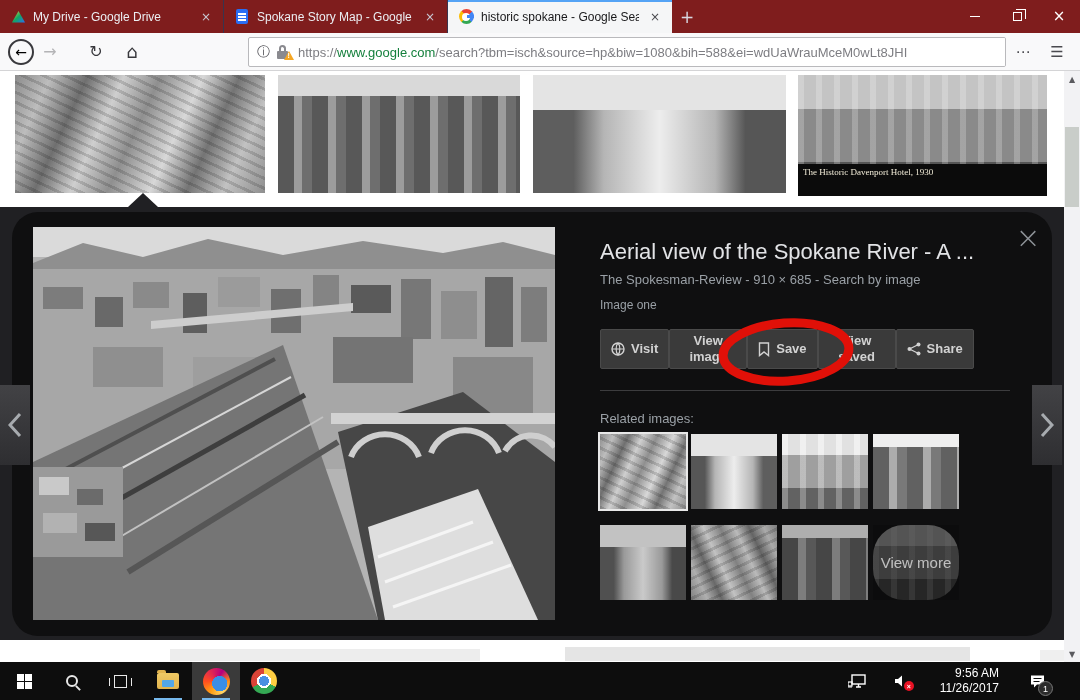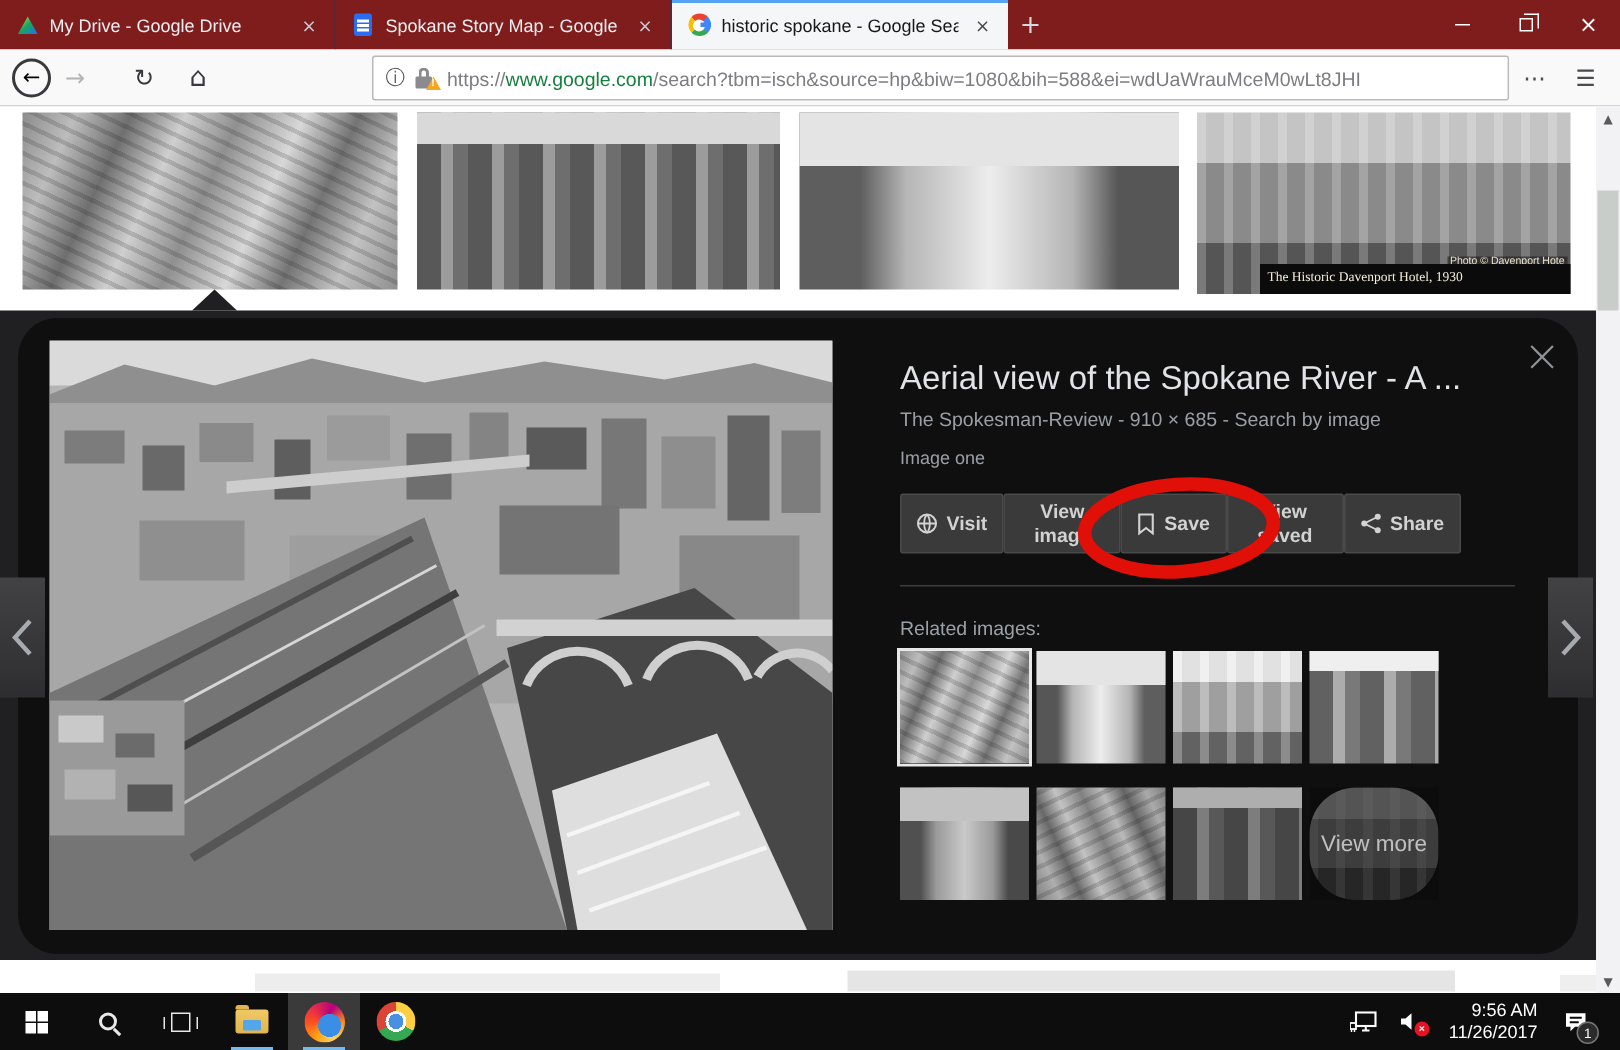--- a/index.html
+++ b/index.html
@@ -51,21 +51,21 @@
   
   .content { position:absolute; left:0; top:71px; width:1080px; height:591px; background:#fff; overflow:hidden; }
 
   
   .strip-thumb { position:absolute; top:4px; height:118px; cursor:pointer; }
   .bw { background-blend-mode:normal; }
   .ph-a { background-image:repeating-linear-gradient(25deg, rgba(0,0,0,.14) 0 3px, rgba(255,255,255,0) 3px 9px), linear-gradient(115deg,#8b8b8b 0%,#bdbdbd 12%,#6f6f6f 24%,#cfcfcf 36%,#8f8f8f 48%,#d8d8d8 62%,#747474 74%,#c2c2c2 86%,#8e8e8e 100%); }
   .ph-b { background-image:linear-gradient(180deg,#d9d9d9 0 18%, rgba(0,0,0,0) 18%), repeating-linear-gradient(90deg,#585858 0 16px,#9c9c9c 16px 24px,#6e6e6e 24px 34px); }
   .ph-c { background-image:linear-gradient(180deg,#e4e4e4 0 30%, rgba(0,0,0,0) 30%), linear-gradient(90deg,#5e5e5e 0 16%,#b5b5b5 28%,#ededed 50%,#b5b5b5 72%,#565656 84%); }
   .ph-d { background-image:repeating-linear-gradient(90deg, rgba(255,255,255,.22) 0 6px, rgba(0,0,0,0) 6px 18px), linear-gradient(180deg,#c4c4c4 0 28%,#8a8a8a 28% 72%,#555 72%); }
-  .davenport-caption { position:absolute; left:0; right:0; bottom:0; height:20px; background:#0b0b0b; color:#f2ecd8; font-size:9px; line-height:16px; padding-left:5px; font-family:"Liberation Serif", serif;margin-left:42px; }
+  .davenport-caption { position:absolute; left:0; right:0; bottom:0; height:32px; background:#0b0b0b; color:#f2ecd8; font-size:9px; line-height:16px; padding-left:5px; font-family:"Liberation Serif", serif; }
   .davenport-credit { position:absolute; right:2px; bottom:18px; font-size:7px; color:#e8e2cd; background:rgba(20,20,20,.55); padding:0 2px; }
   .pointer-up { position:absolute; left:128px; top:122px; width:0; height:0; border-left:15px solid transparent; border-right:15px solid transparent; border-bottom:14px solid #202023; }
 
   
   .overlay { position:absolute; left:0; top:136px; width:1064px; height:433px; background:#202023; }
   .panel { position:absolute; left:12px; top:5px; width:1040px; height:424px; background:#0f0f10; border-radius:26px; }
   .main-image { position:absolute; left:33px; top:20px; width:522px; height:393px; background:#b9b9b9; overflow:hidden; }
   .preview-close { position:absolute; left:1008px; top:10px; width:40px; height:40px; color:#8d9297; font-size:30px; font-weight:300; display:flex; align-items:center; justify-content:center; cursor:pointer; }
   .arrow-btn { position:absolute; top:178px; width:30px; height:80px; background:linear-gradient(180deg,#424245,#2e2e31); display:flex; align-items:center; justify-content:center; cursor:pointer; }
   .arrow-left { left:0; }
@@ -109,21 +109,21 @@
   .search-glyph { width:12px; height:12px; border:2px solid #e8e8e8; border-radius:50%; position:relative; }
   .search-glyph::after { content:""; position:absolute; right:-5px; bottom:-4px; width:6px; height:2px; background:#e8e8e8; transform:rotate(45deg); }
   .taskview-glyph { width:13px; height:13px; border:1.5px solid #e8e8e8; position:relative; }
   .taskview-glyph::before { content:""; position:absolute; left:-6px; top:2px; width:2px; height:8px; border-left:1.5px solid #e8e8e8; }
   .taskview-glyph::after { content:""; position:absolute; right:-6px; top:2px; width:2px; height:8px; border-right:1.5px solid #e8e8e8; }
   .folder-glyph { width:22px; height:16px; background:linear-gradient(#efc965,#e2b44e); border-radius:2px; position:relative; }
   .folder-glyph::before { content:""; position:absolute; left:0; top:-3px; width:9px; height:3px; background:#e2b44e; border-radius:2px 2px 0 0; }
   .folder-glyph::after { content:""; position:absolute; left:5px; bottom:2px; width:12px; height:7px; background:#53a7e8; border-radius:1px; }
   .firefox-glyph { width:27px; height:27px; border-radius:50%; background:radial-gradient(circle at 62% 58%, #3a8ee6 0 33%, rgba(0,0,0,0) 34%), conic-gradient(from 150deg,#ffd567,#ff9e13,#ff4f1f,#e22850,#b5007f,#ff8f13,#ffd567); }
   .chrome-glyph { width:26px; height:26px; border-radius:50%; background:radial-gradient(circle,#4a90e2 0 5px,#fff 5px 7px,rgba(0,0,0,0) 7px), conic-gradient(from -120deg,#db4437 0 33%,#ffce42 0 66%,#34a853 0); }
-  .tb-right { margin-left:auto; display:flex; align-items:center; gap:4px; padding-right:6px; }
+  .tb-right { margin-left:auto; display:flex; align-items:center; gap:17px; padding-right:6px; }
   .tray-item { display:flex; align-items:center; justify-content:center; padding:0 5px; height:38px; position:relative; cursor:pointer; }
   .clock { color:#fff; font-size:12px; line-height:15px; text-align:right; padding:0 8px; cursor:pointer; }
   .vol-badge { position:absolute; right:1px; bottom:9px; width:10px; height:10px; border-radius:50%; background:#e81123; color:#fff; font-size:7px; font-weight:bold; display:flex; align-items:center; justify-content:center; }
   .ac-badge { position:absolute; right:-2px; bottom:4px; width:15px; height:15px; border-radius:50%; background:#2b2b2b; border:1px solid #777; color:#fff; font-size:9px; display:flex; align-items:center; justify-content:center; }
   .show-desktop { width:4px; border-left:1px solid #3a3a3a; margin-left:2px; }
 </style>
 </head>
 <body>
 
 <div class="screen">

